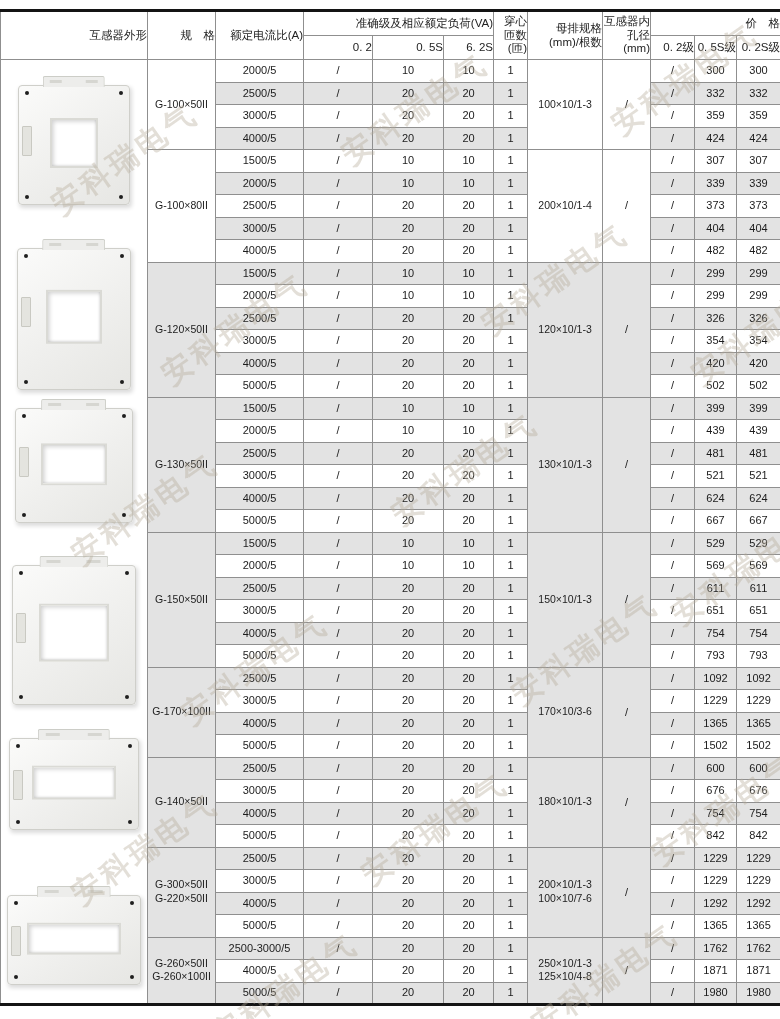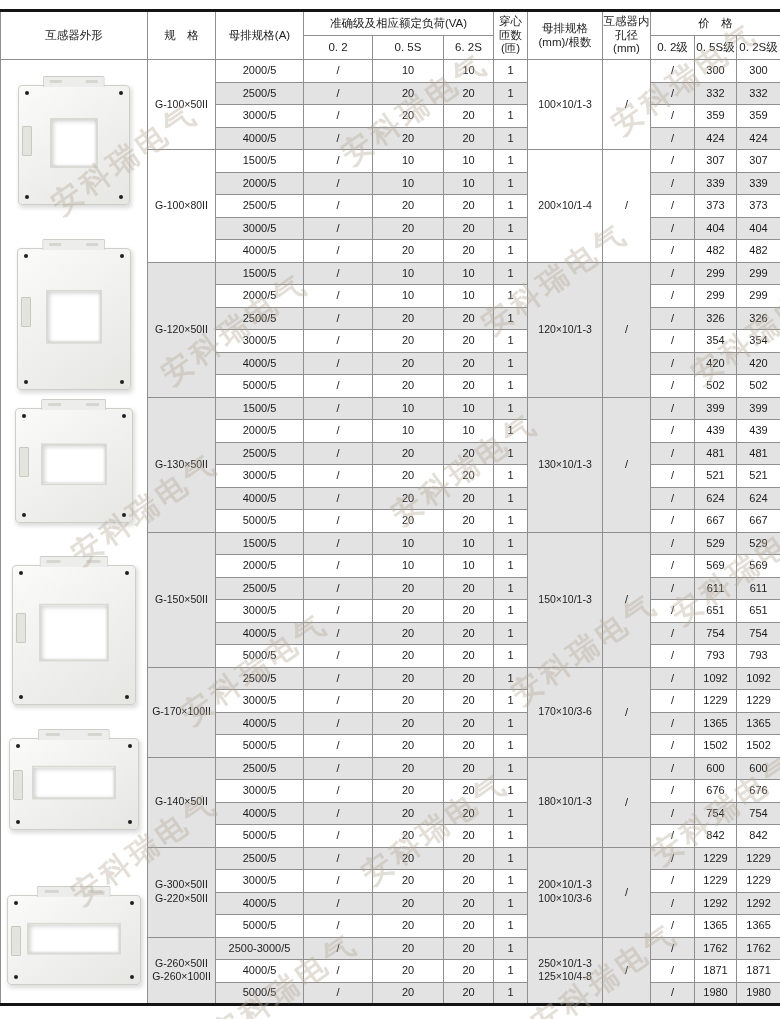--- a/index.html
+++ b/index.html
@@ -19,21 +19,21 @@
     border-collapse:collapse;table-layout:fixed;width:780px;
     margin-top:9px;position:relative;z-index:2;
     border-top:3px solid #141414;border-bottom:3px solid #141414;
     border-left:1px solid #8f8f8f;border-right:1px solid #8f8f8f;
   }
   th,td{
     border:1px solid #8f8f8f;text-align:center;vertical-align:middle;
     padding:0;font-weight:normal;font-size:11px;line-height:1.18;
     overflow:hidden;background:#fff;
   }
-  thead th{font-size:11.5px;color:#222;}
+  thead th{font-size:11.5px;color:#222;text-align:right;}
   thead tr.h1{height:25px;}
   thead tr.h2{height:24px;}
   tbody tr{height:22.5px;}
   tbody tr.shade td{background:#e3e3e3;}
   tbody td.merged{background:#ffffff;}
   tbody tr.gstart td{border-top:1px solid #5c5c5c;}
   td.ratio-cell{font-size:11px;}
   td.spec-cell,td.busbar-cell{font-size:10.5px;line-height:1.3;}
   
   td.photo-cell{vertical-align:top;}
@@ -73,21 +73,21 @@
         <col style="width:75px">
         <col style="width:48px">
       <col style="width:44px">
         <col style="width:42px">
         <col style="width:44px">
     </colgroup>
     <thead>
       <tr class="h1">
         <th rowspan="2">互感器外形</th>
         <th rowspan="2">规　格</th>
-        <th rowspan="2">母排规格(A)</th>
+        <th rowspan="2">额定电流比(A)</th>
         <th colspan="3">准确级及相应额定负荷(VA)</th>
         <th rowspan="2">
           <div>穿心</div>
           <div>匝数</div>
           <div>(匝)</div>
         </th>
         <th rowspan="2">
           <div>母排规格</div>
           <div>(mm)/根数</div>
         </th>
@@ -1153,21 +1153,21 @@
             <div>20</div>
           </td>
           <td>
             <div>20</div>
           </td>
           <td>
             <div>1</div>
           </td>
           <td class="busbar-cell merged" rowspan="4">
             <div>200×10/1-3</div>
-            <div>100×10/3-6</div>
+            <div>100×10/7-6</div>
           </td>
           <td class="merged" rowspan="4">
             <div>/</div>
           </td>
           <td>
             <div>/</div>
           </td>
           <td>
             <div>1229</div>
           </td>

